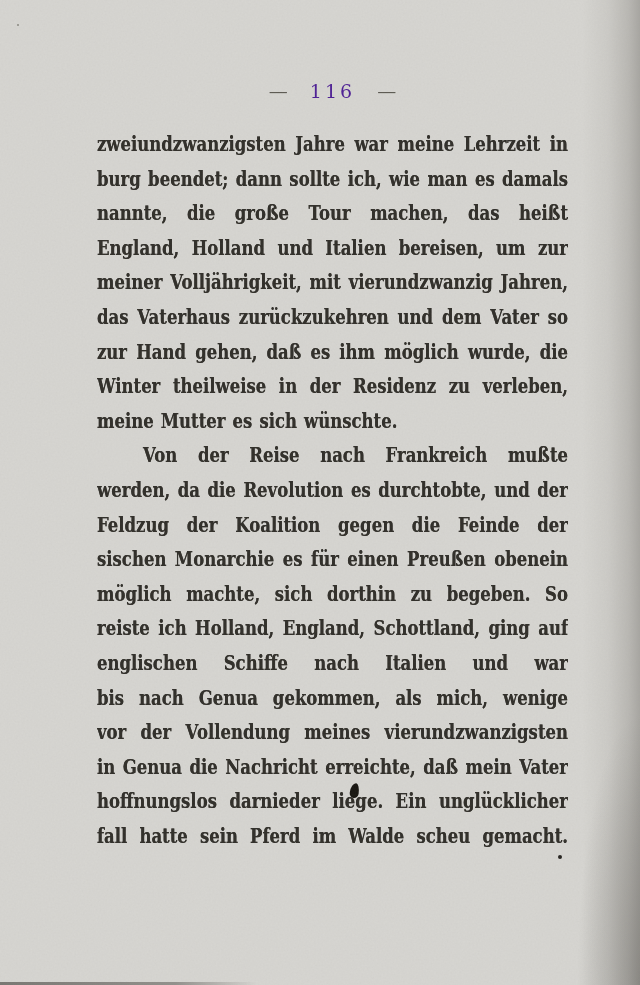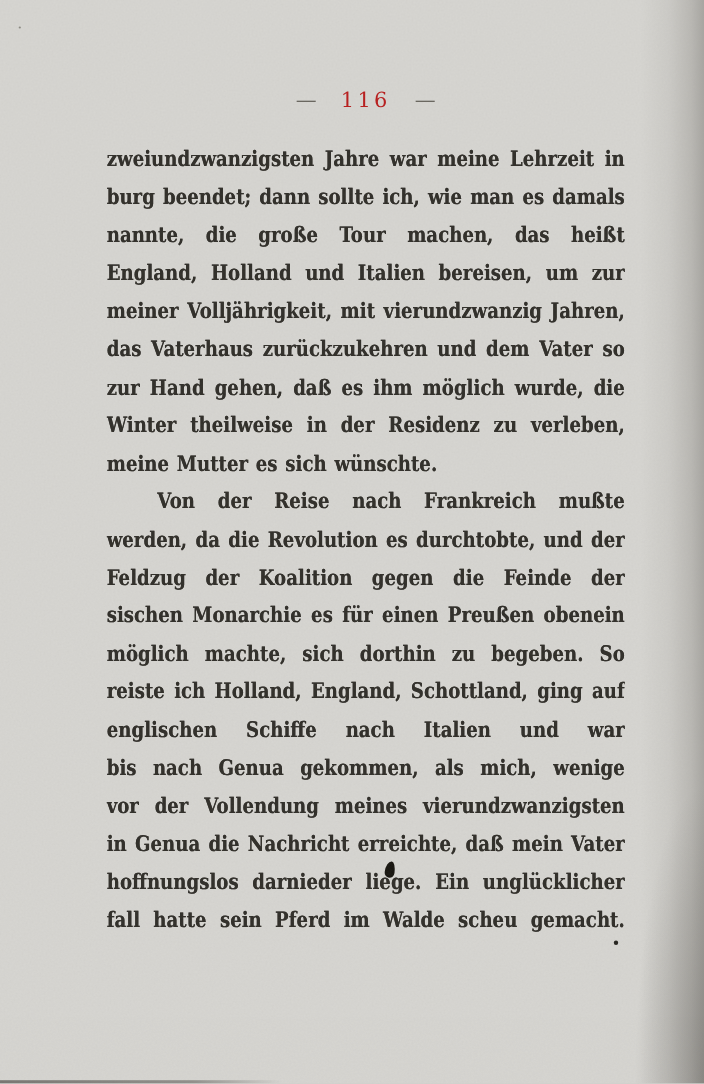--- a/index.html
+++ b/index.html
@@ -26,21 +26,21 @@
     display: flex;
     justify-content: center;
     align-items: center;
     gap: 22px;
     color: #56534c;
     font-size: 19px;
     font-family: "DejaVu Serif", serif;
   }
   .header .pnum {
     letter-spacing: 3px;
-    color: #b91c1c;
+    color: #4c1d95;
   }
   .header .hdash {
     transform: scaleY(0.85);
   }
   
   .text-block {
     position: absolute;
     left: 97px;
     top: 128px;
     width: 471px;

